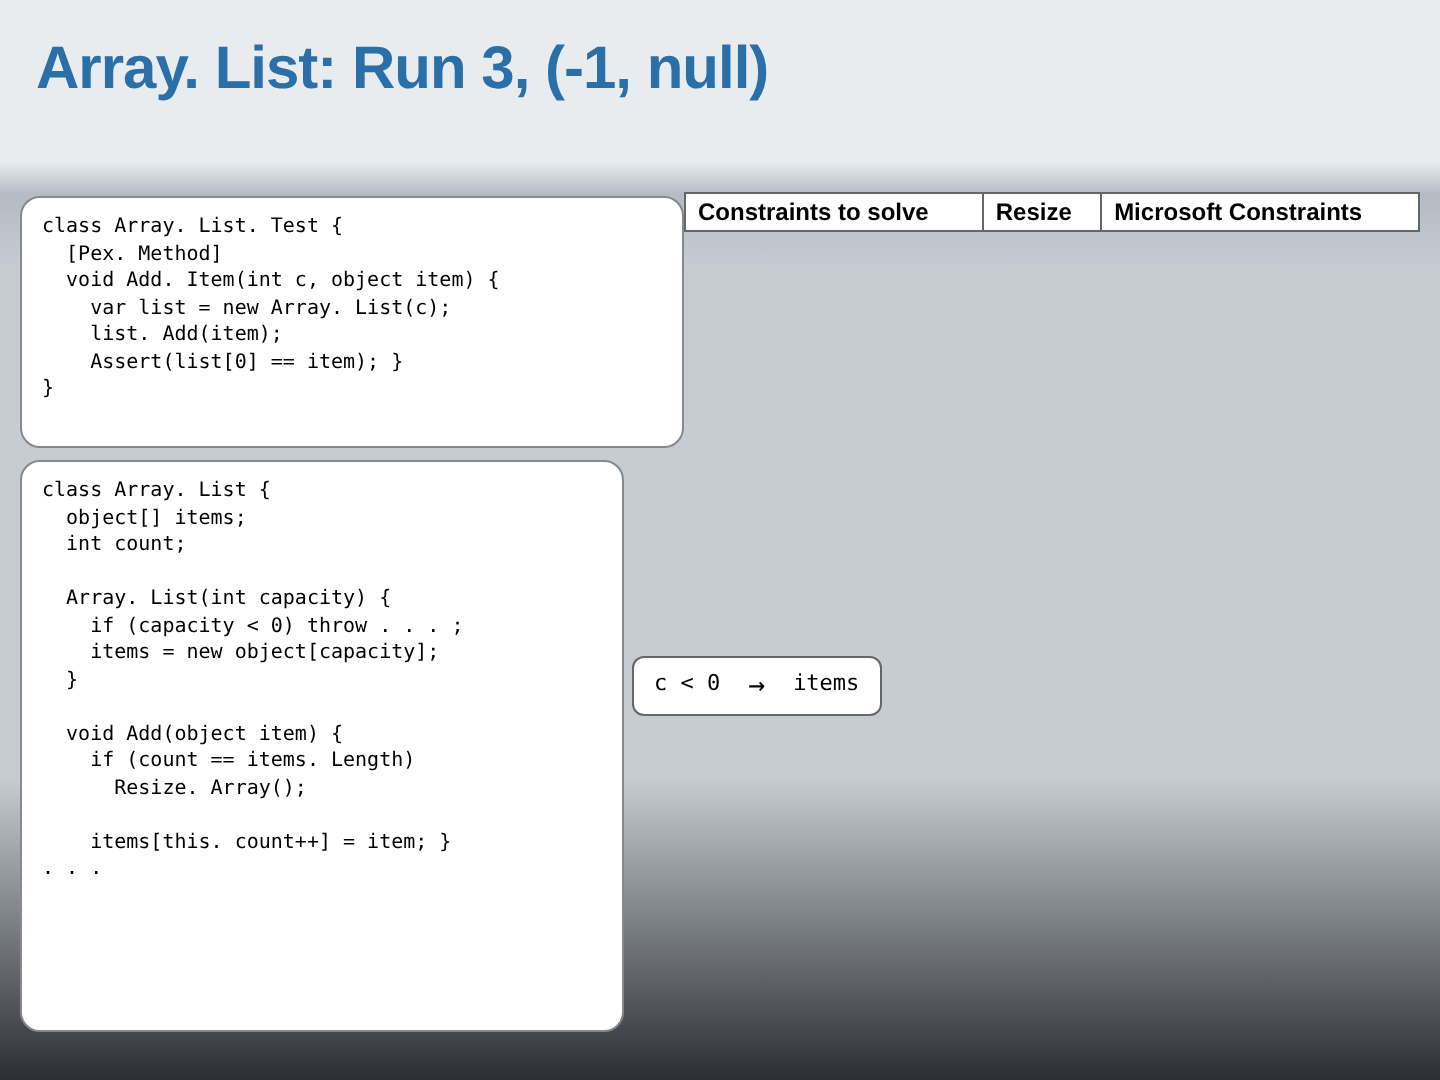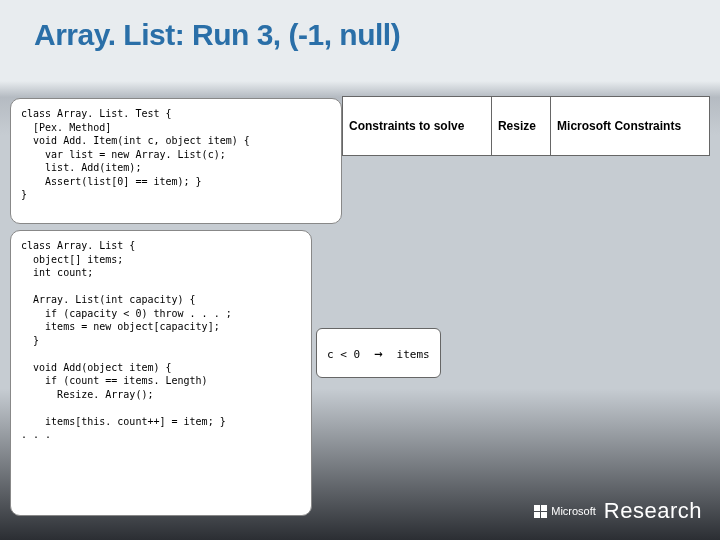--- a/index.html
+++ b/index.html
@@ -19,21 +19,21 @@
       #e8ecef 15%,
       #b5bbc2 18%,
       #c6ccd2 25%,
       #c6ccd2 72%,
       #2b2e33 100%);
     position: relative;
   }
   .title {
     position: absolute;
     top: 18px;
-    left: 34px;
+    left: 18px;
     font-size: 30px;
     font-weight: 600;
     color: #2a6fa8;
     letter-spacing: -0.5px;
     text-align: center;
   }
   .code-box {
     position: absolute;
     background: #ffffff;
     border: 1px solid #888;
@@ -62,21 +62,21 @@
     top: 96px;
     left: 342px;
     width: 368px;
     border-collapse: collapse;
     font-size: 11px;
   }
   .table th {
     background: #ffffff;
     color: #000;
     text-align: left;
-    padding: 22px 6px;
+    padding: 2px 6px;
     border: 1px solid #666;
     font-weight: bold;
     font-family: Arial, sans-serif;
     font-size: 12px;
     line-height: 1.2;
   }
   .table td {
     background: #ffffff;
     border: 1px solid #666;
     padding: 5px 6px;
@@ -84,25 +84,25 @@
     font-size: 11px;
   }
   .table td.hl { background: #fff3b0; }
   .callout {
     position: absolute;
     top: 328px;
     left: 316px;
     background: #fff;
     border: 1px solid #666;
     border-radius: 6px;
-    padding: 16px 10px;
+    padding: 6px 10px;
     font-family: "Lucida Console", Monaco, monospace;
     font-size: 11px;
     display: flex;
-    align-items: flex-end;
+    align-items: flex-start;
     gap: 14px;
   }
   .arrow {
     font-size: 14px;
   }
   .logo {
     position: absolute;
     bottom: 16px;
     right: 18px;
     display: flex;
@@ -176,26 +176,14 @@
 
     items[this. count++] = item; }
 . . .</div>
 
   <div class="callout">
     <span>c &lt; 0</span>
     <span class="arrow">→</span>
     <span>items</span>
   </div>
 
-  <div class="logo">
-    <div class="mslogo">
-      <span class="ms-sq">
-        <span></span>
-          <span></span>
-          <span></span>
-          <span></span>
-      </span>
-      <span class="logo-text">Microsoft</span>
-    </div>
-    <span class="research">Research</span>
-  </div>
 
 </div>
 
 </body></html>

